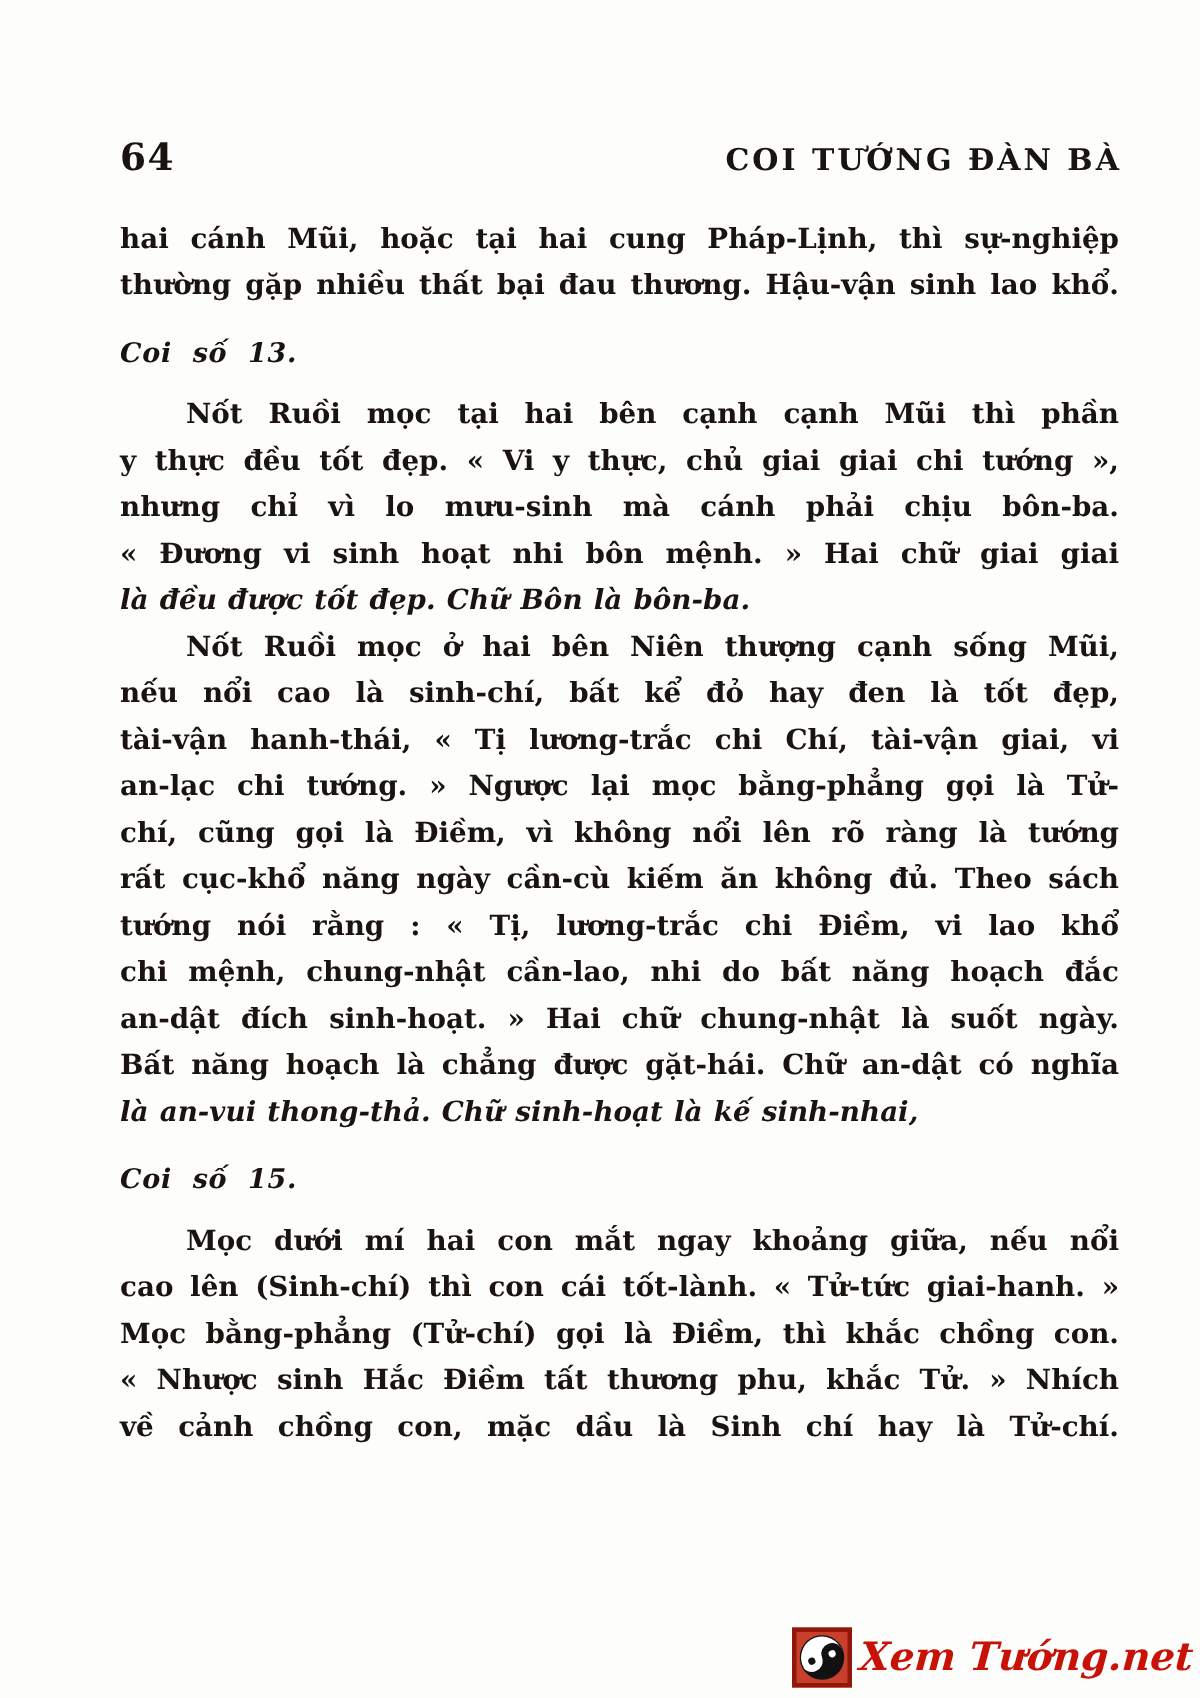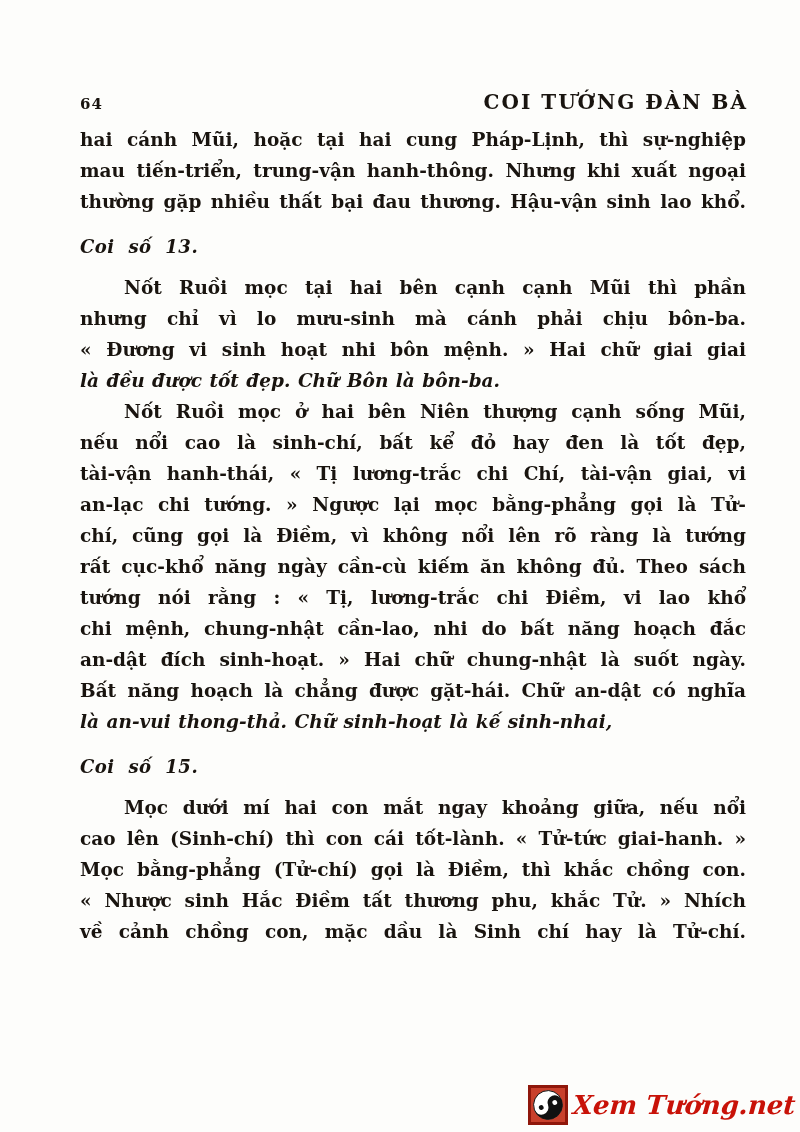--- a/index.html
+++ b/index.html
@@ -16,25 +16,25 @@
   .header {
     position: absolute;
     top: 90px;
     left: 80px;
     right: 52px;
     display: flex;
     justify-content: space-between;
     align-items: baseline;
     font-weight: 700;
   }
-  .page-number { font-size: 15px; letter-spacing: 1px; }
+  .page-number { font-size: 25px; letter-spacing: 1px; }
   .running-title { font-size: 20px; letter-spacing: 2px; }
   .body-text {
     position: absolute;
-    top: 124px;
+    top: 144px;
     left: 80px;
     right: 54px;
     font-size: 18.5px;
     font-weight: 700;
     line-height: 31px;
   }
   .paragraph { margin: 0; }
   .paragraph .line {
     text-align: justify;
     text-align-last: justify;
@@ -87,26 +87,26 @@
 <div class="page">
 
   <div class="header">
     <span class="page-number">64</span>
     <span class="running-title">COI TƯỚNG ĐÀN BÀ</span>
   </div>
 
   <div class="body-text">
       <div class="paragraph">
         <div class="line">hai cánh Mũi, hoặc tại hai cung Pháp-Lịnh, thì sự-nghiệp</div>
-        <div class="line">mau tiến-triển, trung-vận hanh-thông. Nhưng khi xuất ngoại</div>
         <div class="line full">thường gặp nhiều thất bại đau thương. Hậu-vận sinh lao khổ.</div>
       </div>
       <h2 class="section-heading">Coi số 13.</h2>
       <div class="paragraph indented">
         <div class="line">Nốt Ruồi mọc tại hai bên cạnh cạnh Mũi thì phần</div>
+        <div class="line">y thực đều tốt đẹp. « Vi y thực, chủ giai giai chi tướng »,</div>
         <div class="line">nhưng chỉ vì lo mưu-sinh mà cánh phải chịu bôn-ba.</div>
         <div class="line">« Đương vi sinh hoạt nhi bôn mệnh. » Hai chữ giai giai</div>
         <div class="line last">là đều được tốt đẹp. Chữ Bôn là bôn-ba.</div>
       </div>
       <div class="paragraph indented">
         <div class="line">Nốt Ruồi mọc ở hai bên Niên thượng cạnh sống Mũi,</div>
         <div class="line">nếu nổi cao là sinh-chí, bất kể đỏ hay đen là tốt đẹp,</div>
         <div class="line">tài-vận hanh-thái, « Tị lương-trắc chi Chí, tài-vận giai, vi</div>
         <div class="line">an-lạc chi tướng. » Ngược lại mọc bằng-phẳng gọi là Tử-</div>
         <div class="line">chí, cũng gọi là Điềm, vì không nổi lên rõ ràng là tướng</div>

